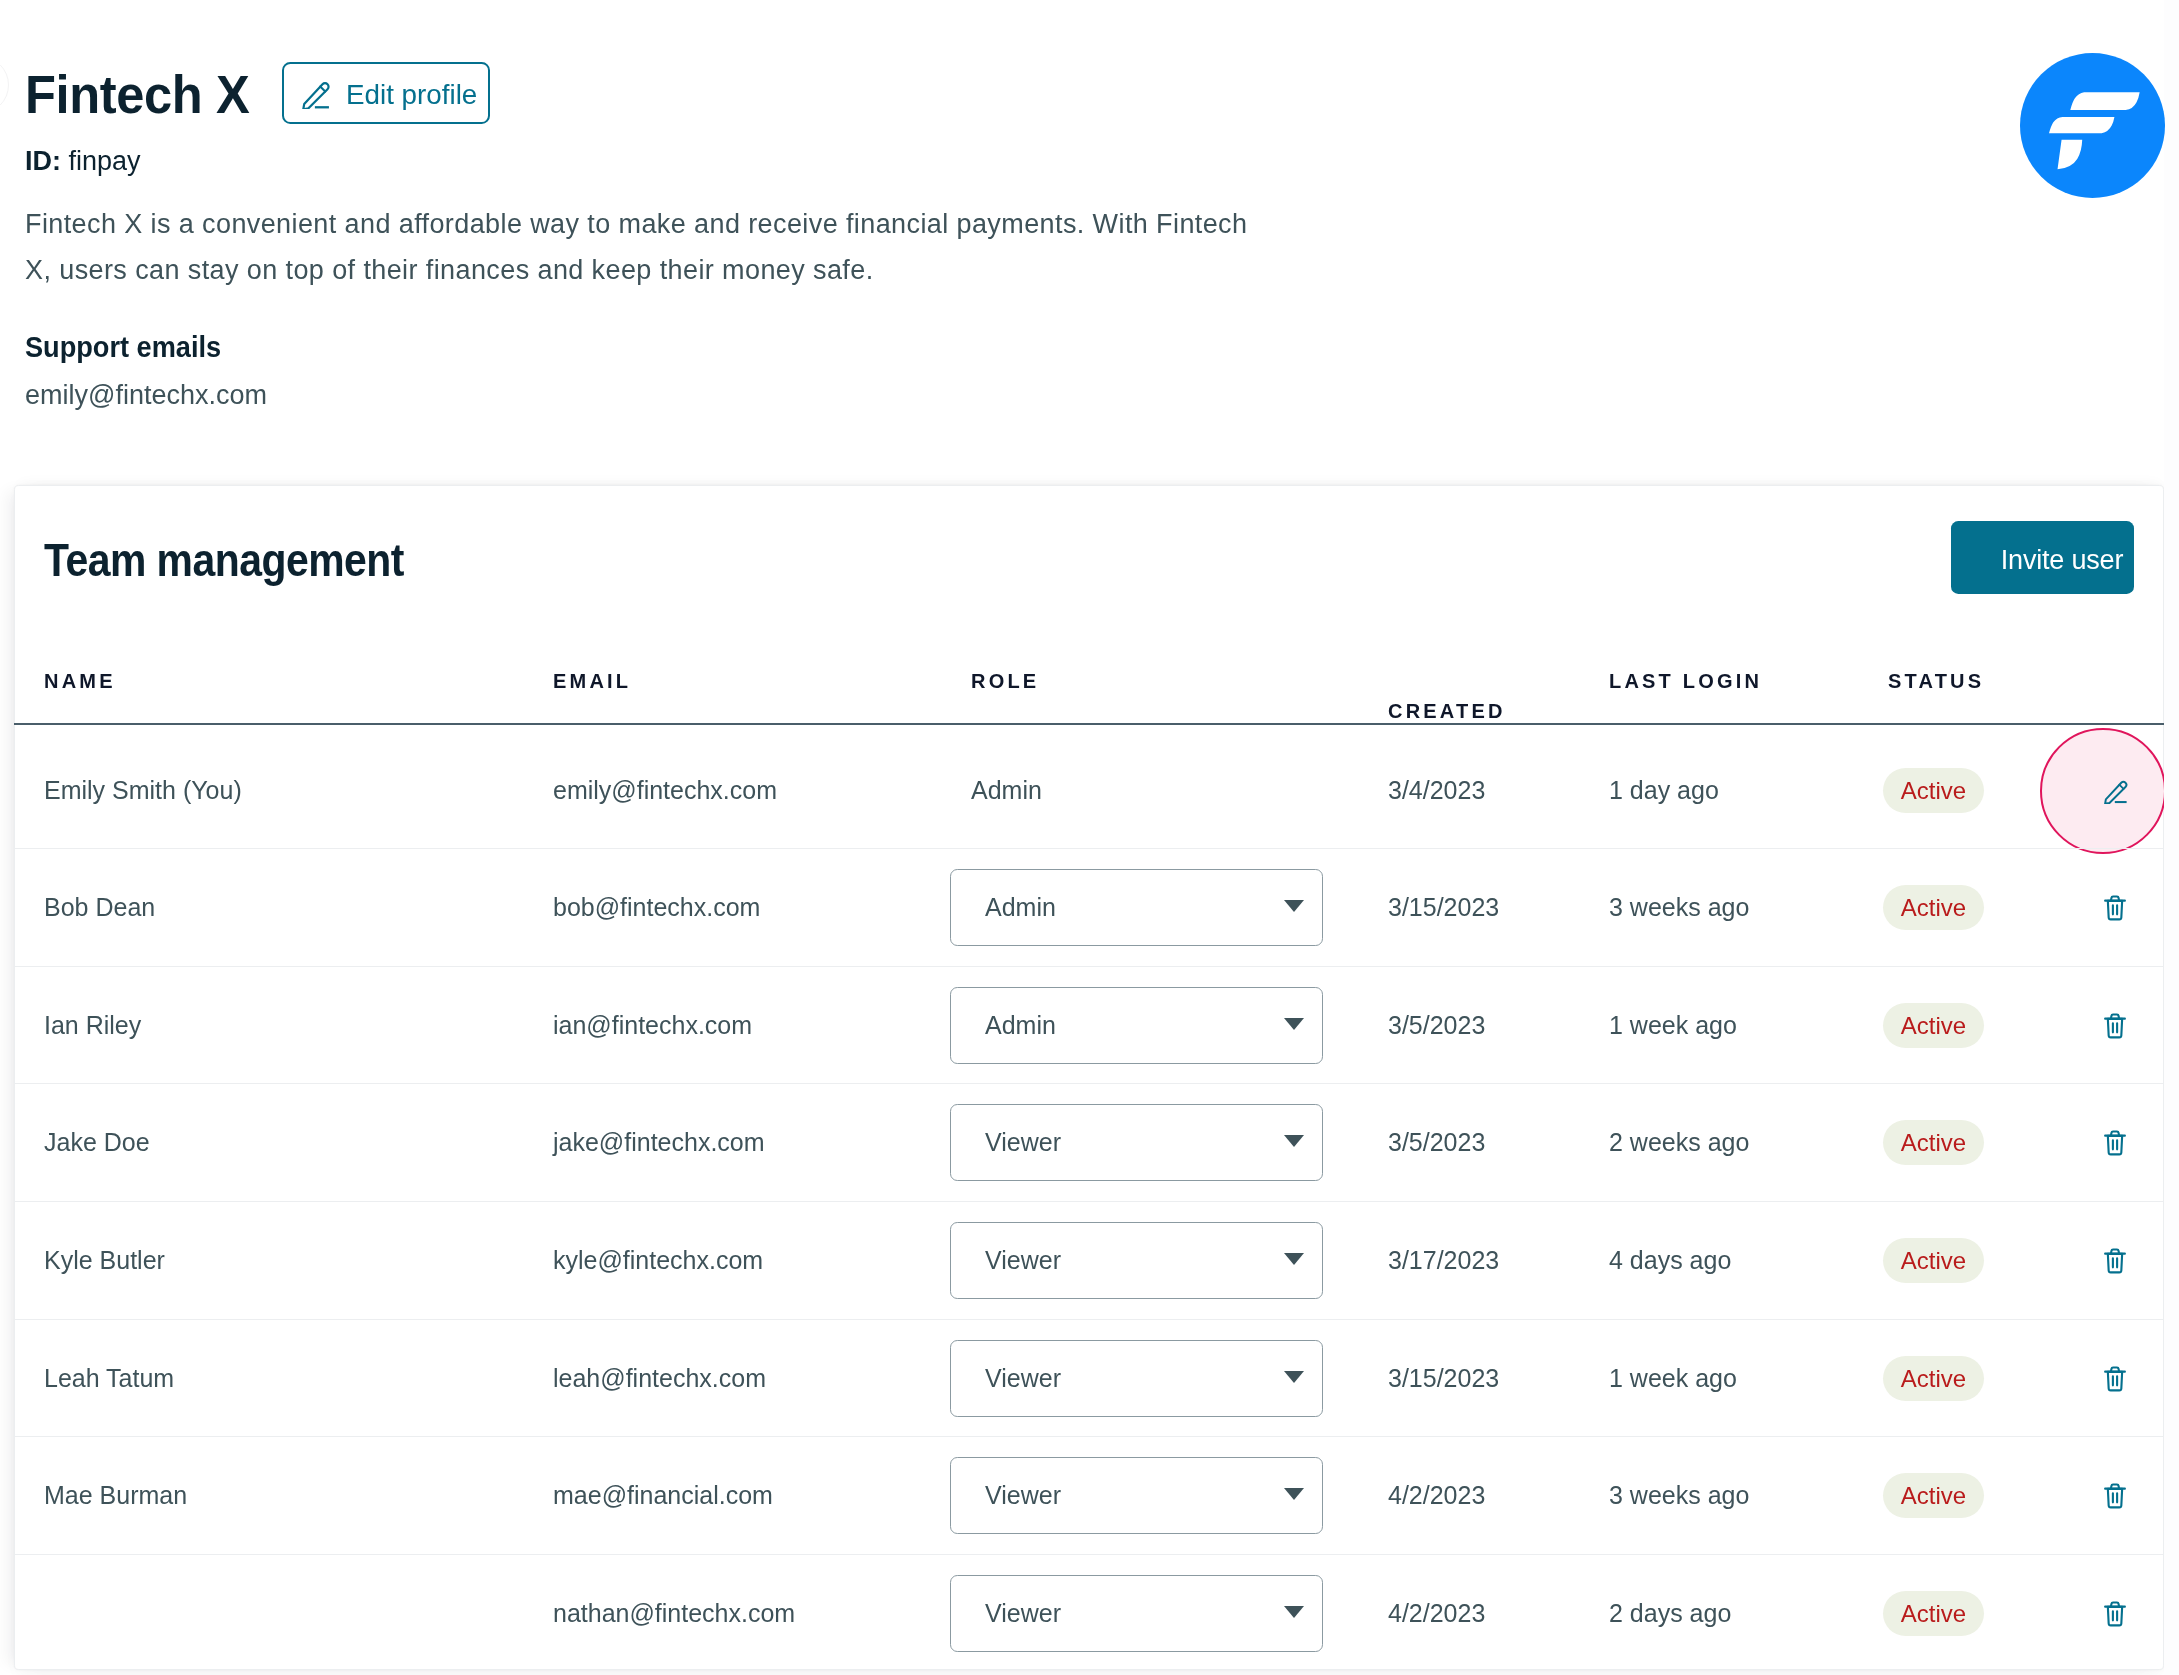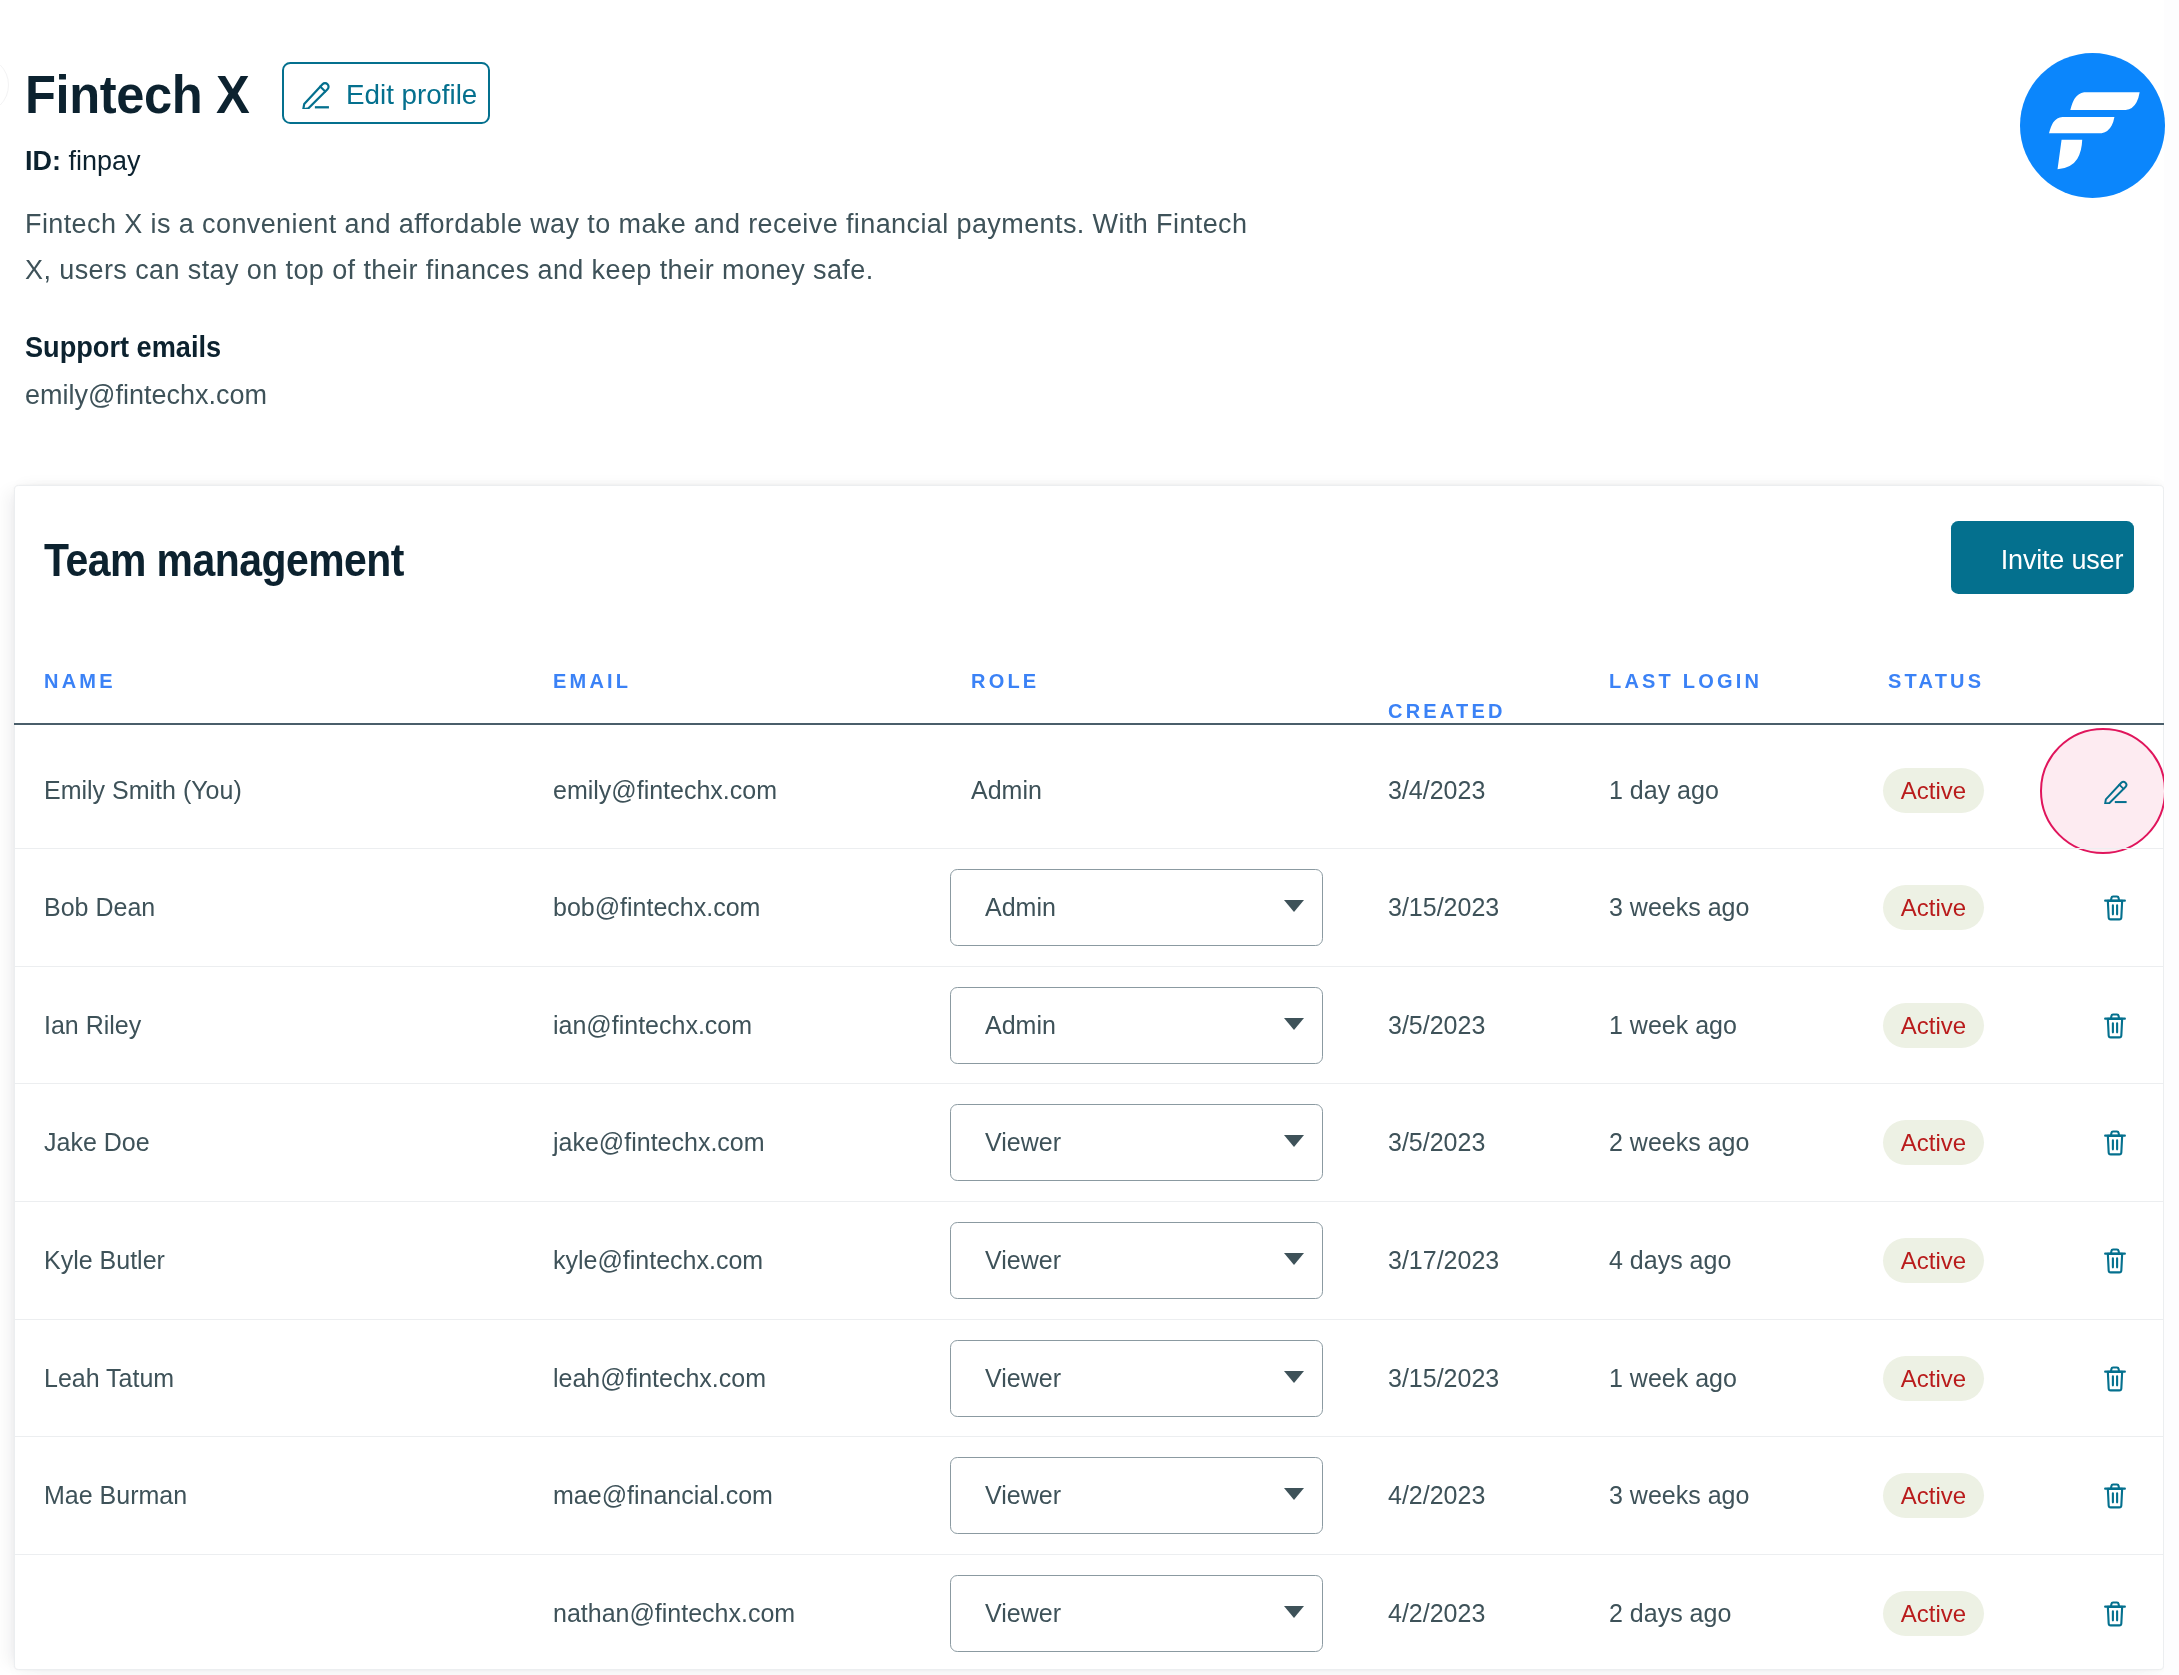--- a/index.html
+++ b/index.html
@@ -70,21 +70,21 @@
     width:183px; height:73px;
     background:#04708e; color:#fff; border:none; border-radius:7.3px;
     font-size:27px; font-weight:400; font-family:inherit; cursor:pointer;
     letter-spacing:-0.2px; padding-top:6.4px;
     display:flex; align-items:center; justify-content:center; white-space:nowrap;padding-left:45px;
   }
 
   .thead { position:absolute; left:0; top:668px; width:2150px; height:63px; }
   .th {
     position:absolute; top:0; font-size:20px; font-weight:700;
-    letter-spacing:3.2px; color:#3b82f6; white-space:nowrap; line-height:26px;
+    letter-spacing:3.2px; color:#0f172a; white-space:nowrap; line-height:26px;
   }
   .hrule { position:absolute; left:13.8px; top:723px; width:2150px; height:1.8px; background:#4a5e6a; }
 
   .row { position:absolute; left:0; width:2150px; height:118px; }
   .row-div { position:absolute; left:13.8px; width:2150px; height:0.9px; background:#eceef0; }
 
   .cell { position:absolute; top:0; height:118px; font-size:25px; color:#3e5259; line-height:118px; white-space:nowrap; }
 
   .role-select {
     position:absolute; left:950px; top:21px;

